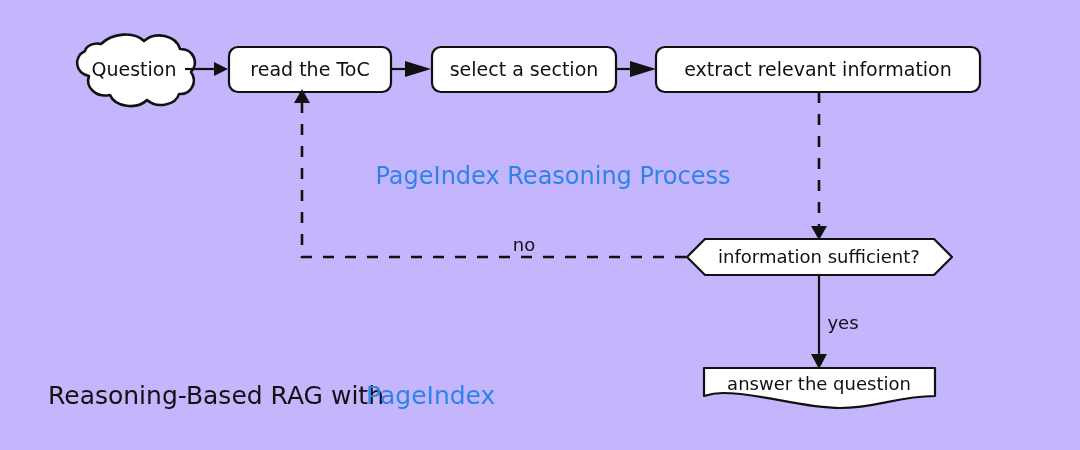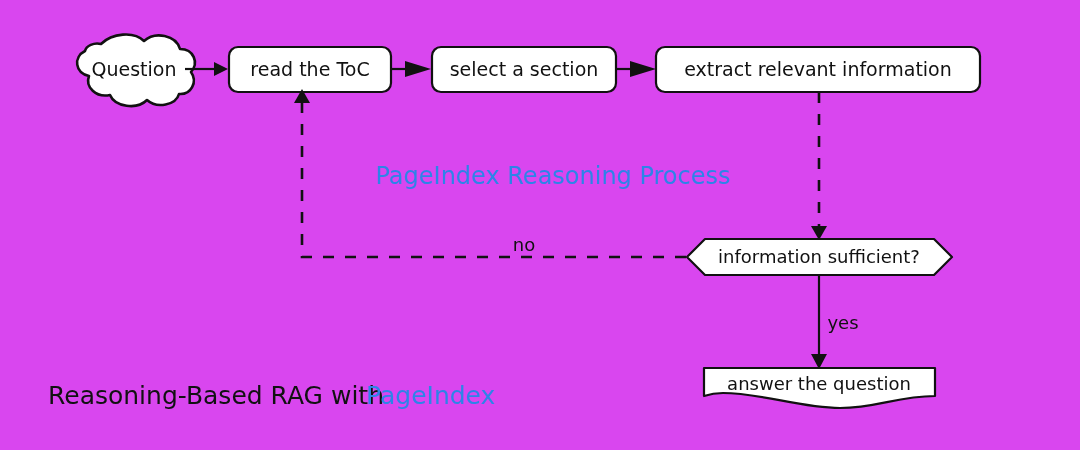--- a/index.html
+++ b/index.html
@@ -8,21 +8,21 @@
     padding: 0;
     background: #ffffff;
   }
   body {
     font-family: "DejaVu Sans", sans-serif;
   }
   #canvas {
     position: relative;
     width: 1080px;
     height: 450px;
-    background: #d946ef;
+    background: #c4b5fd;
     overflow: hidden;
   }
   #diagram-svg {
     position: absolute;
     left: 0;
     top: 0;
     width: 1080px;
     height: 450px;
   }
   .node-shape {

